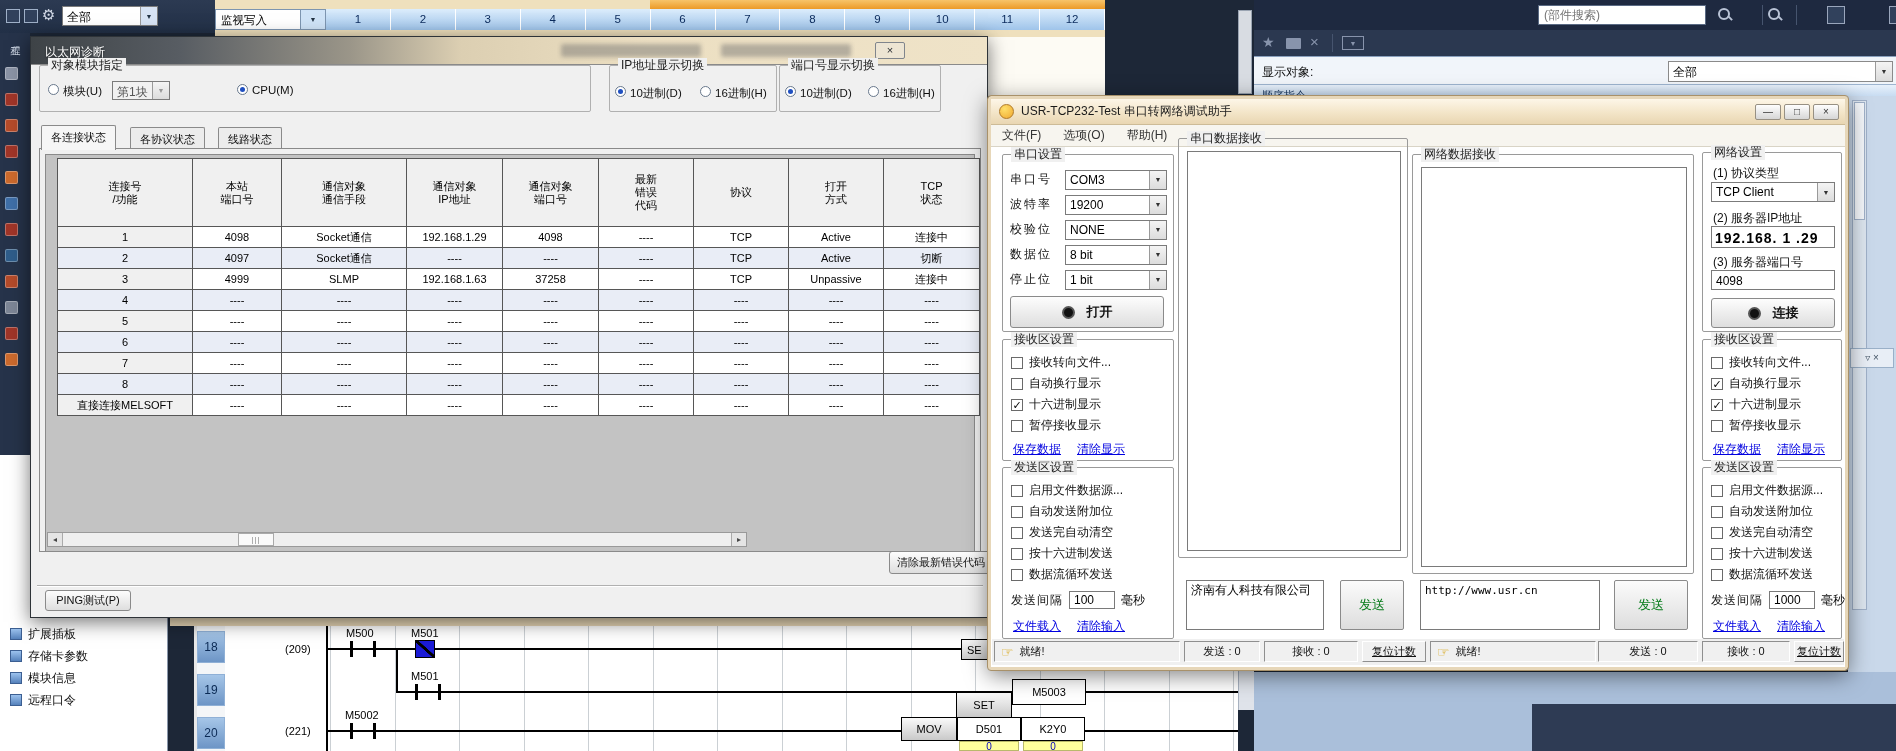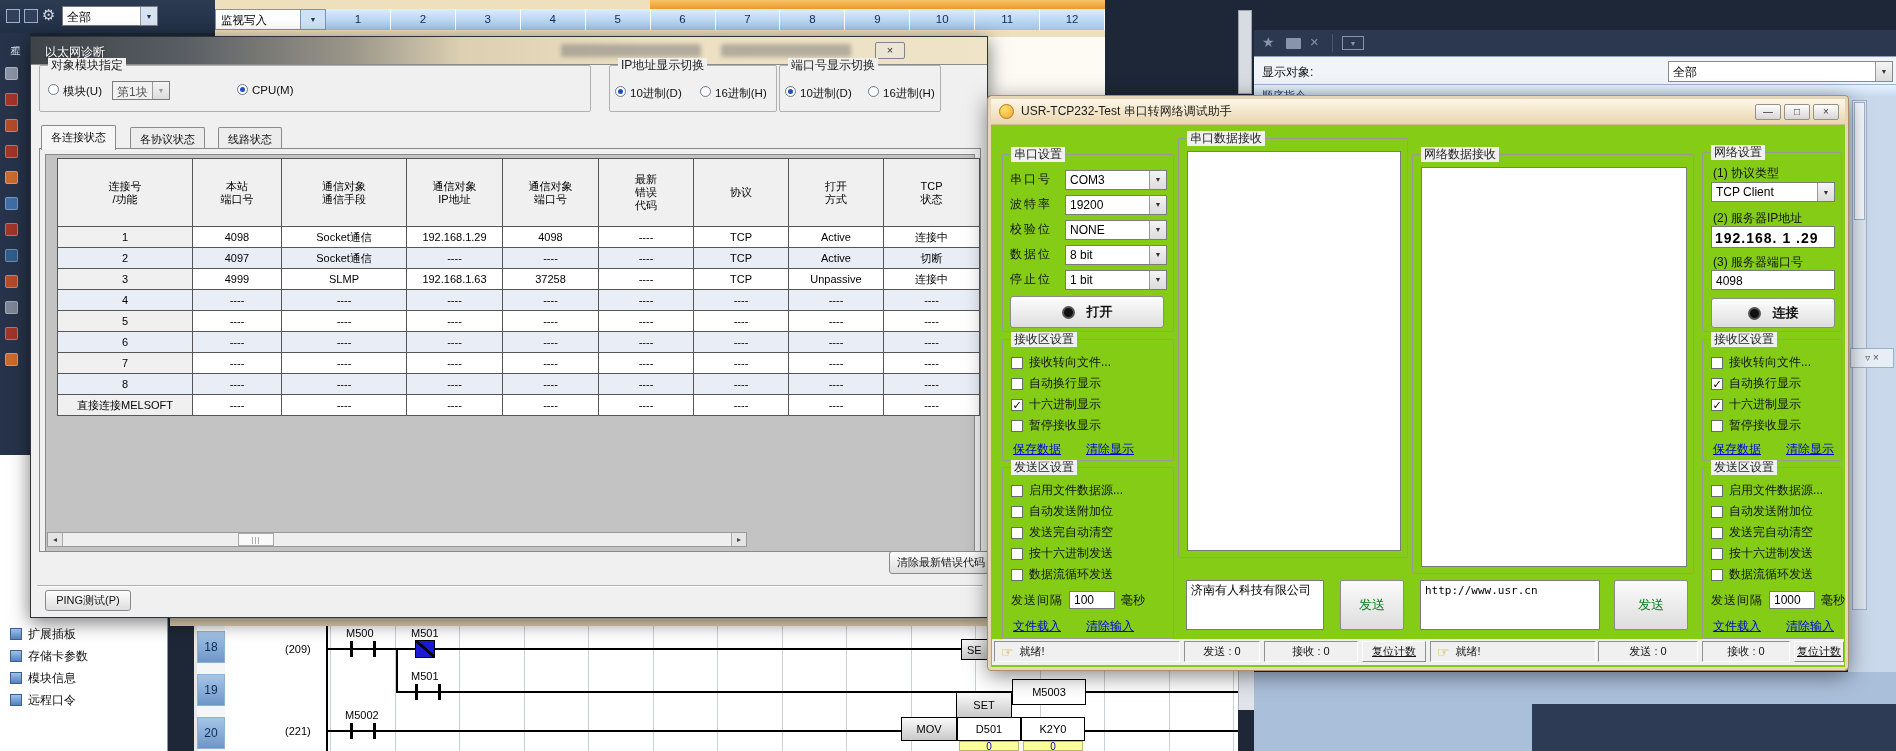--- a/index.html
+++ b/index.html
@@ -8,21 +8,21 @@
   .abs{position:absolute}
   
   .g{position:absolute;border:1px solid #9a9a9a;border-radius:2px}
   .gt{position:absolute;top:-8px;left:8px;background:#f0f0f0;padding:0 3px;font-size:12px;color:#1c1c1c;line-height:15px;white-space:nowrap}
   .combo{background:#fff;border:1px solid #7b7b7b;font-size:12px;display:flex;align-items:stretch;color:#000}
   .combo .cv{flex:1;padding:2px 0 0 4px;white-space:nowrap;overflow:hidden}
   .combo .ca{width:17px;background:linear-gradient(#f4f4f4,#dcdcdc);border-left:1px solid #9a9a9a;display:flex;align-items:center;justify-content:center;font-size:7px;color:#333}
   .cbrow{display:flex;align-items:center;height:21px;padding-left:8px}
   .cbbox{width:12px;height:12px;background:#fff;border:1px solid #6a6a6a;font-size:11px;line-height:10px;text-align:center;color:#000;margin-right:6px;flex:none;font-weight:bold}
   .cblabel{font-size:12px;color:#111;white-space:nowrap}
-  .lnkrow{display:flex;gap:25px;padding-left:10px;margin-top:5px}
+  .lnkrow{display:flex;gap:16px;padding-left:10px;margin-top:5px}
   .lnk{color:#0000e0;text-decoration:underline;font-size:12px;cursor:pointer;white-space:nowrap}
   .radio{width:11px;height:11px;border-radius:50%;border:1px solid #68788c;background:#fff;display:inline-block;position:relative;flex:none}
   .radio.on::after{content:"";position:absolute;left:2px;top:2px;right:2px;bottom:2px;border-radius:50%;background:#1f4fc0}
   .rlabel{font-size:11.5px;color:#111;margin-left:4px;white-space:nowrap}
   .rrow{position:absolute;display:flex;align-items:flex-start}
   .btn3d{position:absolute;background:linear-gradient(#fdfdfd,#dedede);border:1px solid #8a8a8a;border-radius:3px;font-size:11px;color:#111;display:flex;align-items:center;justify-content:center;cursor:pointer}
   .seg{position:absolute;top:2px;height:21px;border:1px solid;border-color:#8f8f8f #fff #fff #8f8f8f;font-size:11px;display:flex;align-items:center;justify-content:center;color:#111;background:#f0f0f0;white-space:nowrap}
   .seg.reset{border-color:#fff #8f8f8f #8f8f8f #fff;text-decoration:underline}
   .seg.ready{justify-content:flex-start}
   .hand{color:#d8a512;font-size:14px;margin:0 6px;line-height:12px}
@@ -55,21 +55,21 @@
      border-bottom:1px solid #8a8a8a}
   .blob{position:absolute;height:13px;background:rgba(110,110,110,.45);filter:blur(2px);border-radius:2px}
   .diag-table{border-collapse:collapse;table-layout:fixed;background:#fff;border:1px solid #333}
   .diag-table th{background:#f0f0f0;font-weight:normal;font-size:11px;line-height:13px;white-space:pre-line;border:1px solid #565656;height:68px;color:#000}
   .diag-table td{font-size:11px;text-align:center;border:1px solid #565656;height:21px;overflow:hidden;white-space:nowrap;color:#000;background:#fff}
   .diag-table tr.even td{background:#e9edf6}
   .diag-table td.c0{background:#f0f0f0}
   .dtab{position:absolute;top:90px;height:22px;border:1px solid #8a8a8a;border-bottom:none;background:#ececec;font-size:11px;padding:4px 9px 0 9px;border-radius:2px 2px 0 0;color:#111;white-space:nowrap}
   .dtab.active{background:#f6f6f6;top:88px;height:25px;z-index:2;font-weight:bold;font-weight:normal}
   
-  #usr{position:absolute;left:988px;top:96px;width:860px;height:574px;background:#84cc16;border:3px solid #e7d7b9;outline:1px solid #a8916a;border-radius:3px;box-shadow:0 5px 22px rgba(0,0,0,.5);z-index:20}
+  #usr{position:absolute;left:988px;top:96px;width:860px;height:574px;background:#ffffff;border:3px solid #e7d7b9;outline:1px solid #a8916a;border-radius:3px;box-shadow:0 5px 22px rgba(0,0,0,.5);z-index:20}
   #usr-title{position:absolute;left:0;top:0;width:854px;height:26px;background:linear-gradient(#fdf6e8,#f3e5c8 55%,#e9d6b2);display:flex;align-items:center;border-bottom:1px solid #cdbb97}
   .winbtn{width:26px;height:16px;background:linear-gradient(#fefefe,#d6d6d6);border:1px solid #979083;border-radius:2px;font-size:10px;line-height:13px;text-align:center;color:#333;margin-left:3px}
   #usr-menu{position:absolute;left:0;top:26px;width:854px;height:22px;background:#f7f5ef;border-bottom:1px solid #d9d4c6;display:flex;align-items:center}
   .menuitem{font-size:12px;color:#333;padding:0 11px;line-height:21px}
   .srow{display:flex;align-items:center;height:25px;padding-left:7px}
   .slabel{font-size:12px;color:#111;width:55px;letter-spacing:2px;flex:none}
   .srcombo{width:102px;height:20px}
   .recvbox{position:absolute;background:#fff;border:1px solid #7a7a7a}
   .sendtext{position:absolute;background:#fff;border:1px solid #7a7a7a;font-size:12px;color:#000;padding:2px 4px;overflow:hidden;line-height:15px}
   .sendbtn{position:absolute;background:linear-gradient(#fbfbfb,#ddd);border:1px solid #8a8a8a;border-radius:2px;color:#0a7d1e;font-weight:normal;font-size:13px;display:flex;align-items:center;justify-content:center}
@@ -119,20 +119,30 @@
   <div class="abs" style="left:215px;top:30px;width:890px;height:7px;background:#efe0bd;overflow:hidden">
     <span style="font-size:9px;line-height:8px;color:#334;padding-left:6px">1</span>
   </div>
 
   <div class="abs" style="left:1105px;top:0;width:149px;height:96px;background:#1d2737"></div>
   <div class="abs" style="left:1238px;top:10px;width:14px;height:84px;background:#d8dce2;border:1px solid #9aa4b2"></div>
 
   <div class="abs" style="left:988px;top:37px;width:117px;height:59px;background:#fdfbf4"></div>
 
   <div class="abs" style="left:1254px;top:0;width:642px;height:96px">
+    <div class="abs" style="left:0;top:0;width:642px;height:30px;background:#1e2940">
+      <input class="abs" style="left: 284px; top: 5px; width: 168px; height: 20px; border: 1px solid rgb(90, 106, 132); font-size: 12px; padding-left: 5px; color: rgb(51, 51, 51);" placeholder="(部件搜索)">
+      <span class="icoBtn ico-find abs" style="left:462px;top:6px"></span>
+      <span class="icoBtn ico-find abs" style="left:484px;top:6px"></span>
+      <div class="abs" style="left:508px;top:5px;width:1px;height:20px;background:#46546e"></div>
+      <div class="icoBtn ico-box abs" style="left:516px;top:6px;background:#31415c"></div>
+      <div class="abs" style="left:542px;top:5px;width:1px;height:20px;background:#46546e"></div>
+      <div class="icoBtn ico-box abs" style="left:550px;top:6px;background:#31415c"></div>
+      
+    </div>
     <div class="abs" style="left:0;top:30px;width:642px;height:26px;background:#2b3850">
       <span class="abs" style="left:8px;top:4px;color:#8894ac;font-size:14px">★</span>
       <div class="abs" style="left:32px;top:8px;width:15px;height:11px;background:#8894ac;border-radius:1px"></div>
       <span class="abs" style="left:56px;top:3px;color:#8894ac;font-size:15px">×</span>
       <div class="abs" style="left:78px;top:4px;width:1px;height:18px;background:#46546e"></div>
       <div class="abs" style="left:88px;top:6px;width:22px;height:14px;border:1px solid #8894ac;color:#8894ac;font-size:7px;text-align:center;line-height:13px">▼</div>
     </div>
     <div class="abs" style="left:0;top:56px;width:642px;height:28px;background:#f1f5fa;border-top:1px solid #8aa0bd">
       <span class="abs" style="left:8px;top:7px;font-size:12px;color:#111">显示对象:</span>
       <div class="combo abs" style="left:414px;top:4px;width:225px;height:21px;border-color:#8a8a8a">
@@ -466,20 +476,25 @@
   <div id="usr">
     <div id="usr-title">
       <div style="width:15px;height:15px;border-radius:50%;background:radial-gradient(circle at 35% 30%,#ffe06a,#f0a830);border:1px solid #b07a28;margin:0 7px 0 8px"></div>
       <span style="font-size:12px;color:#1a1a1a">USR-TCP232-Test 串口转网络调试助手</span>
       <div style="margin-left:auto;display:flex;padding-right:6px">
         <div class="winbtn">—</div>
         <div class="winbtn">□</div>
         <div class="winbtn">×</div>
       </div>
     </div>
+    <div id="usr-menu">
+      <span class="menuitem">文件(F)</span>
+      <span class="menuitem">选项(O)</span>
+      <span class="menuitem">帮助(H)</span>
+    </div>
 
     <div class="g" style="left:11px;top:55px;width:172px;height:178px">
       <span class="gt">串口设置</span>
       <div style="padding-top:12px">
           <div class="srow">
             <span class="slabel">串口号</span>
             <div class="combo srcombo">
               <span class="cv">COM3</span>
               <span class="ca">▼</span>
             </div>

